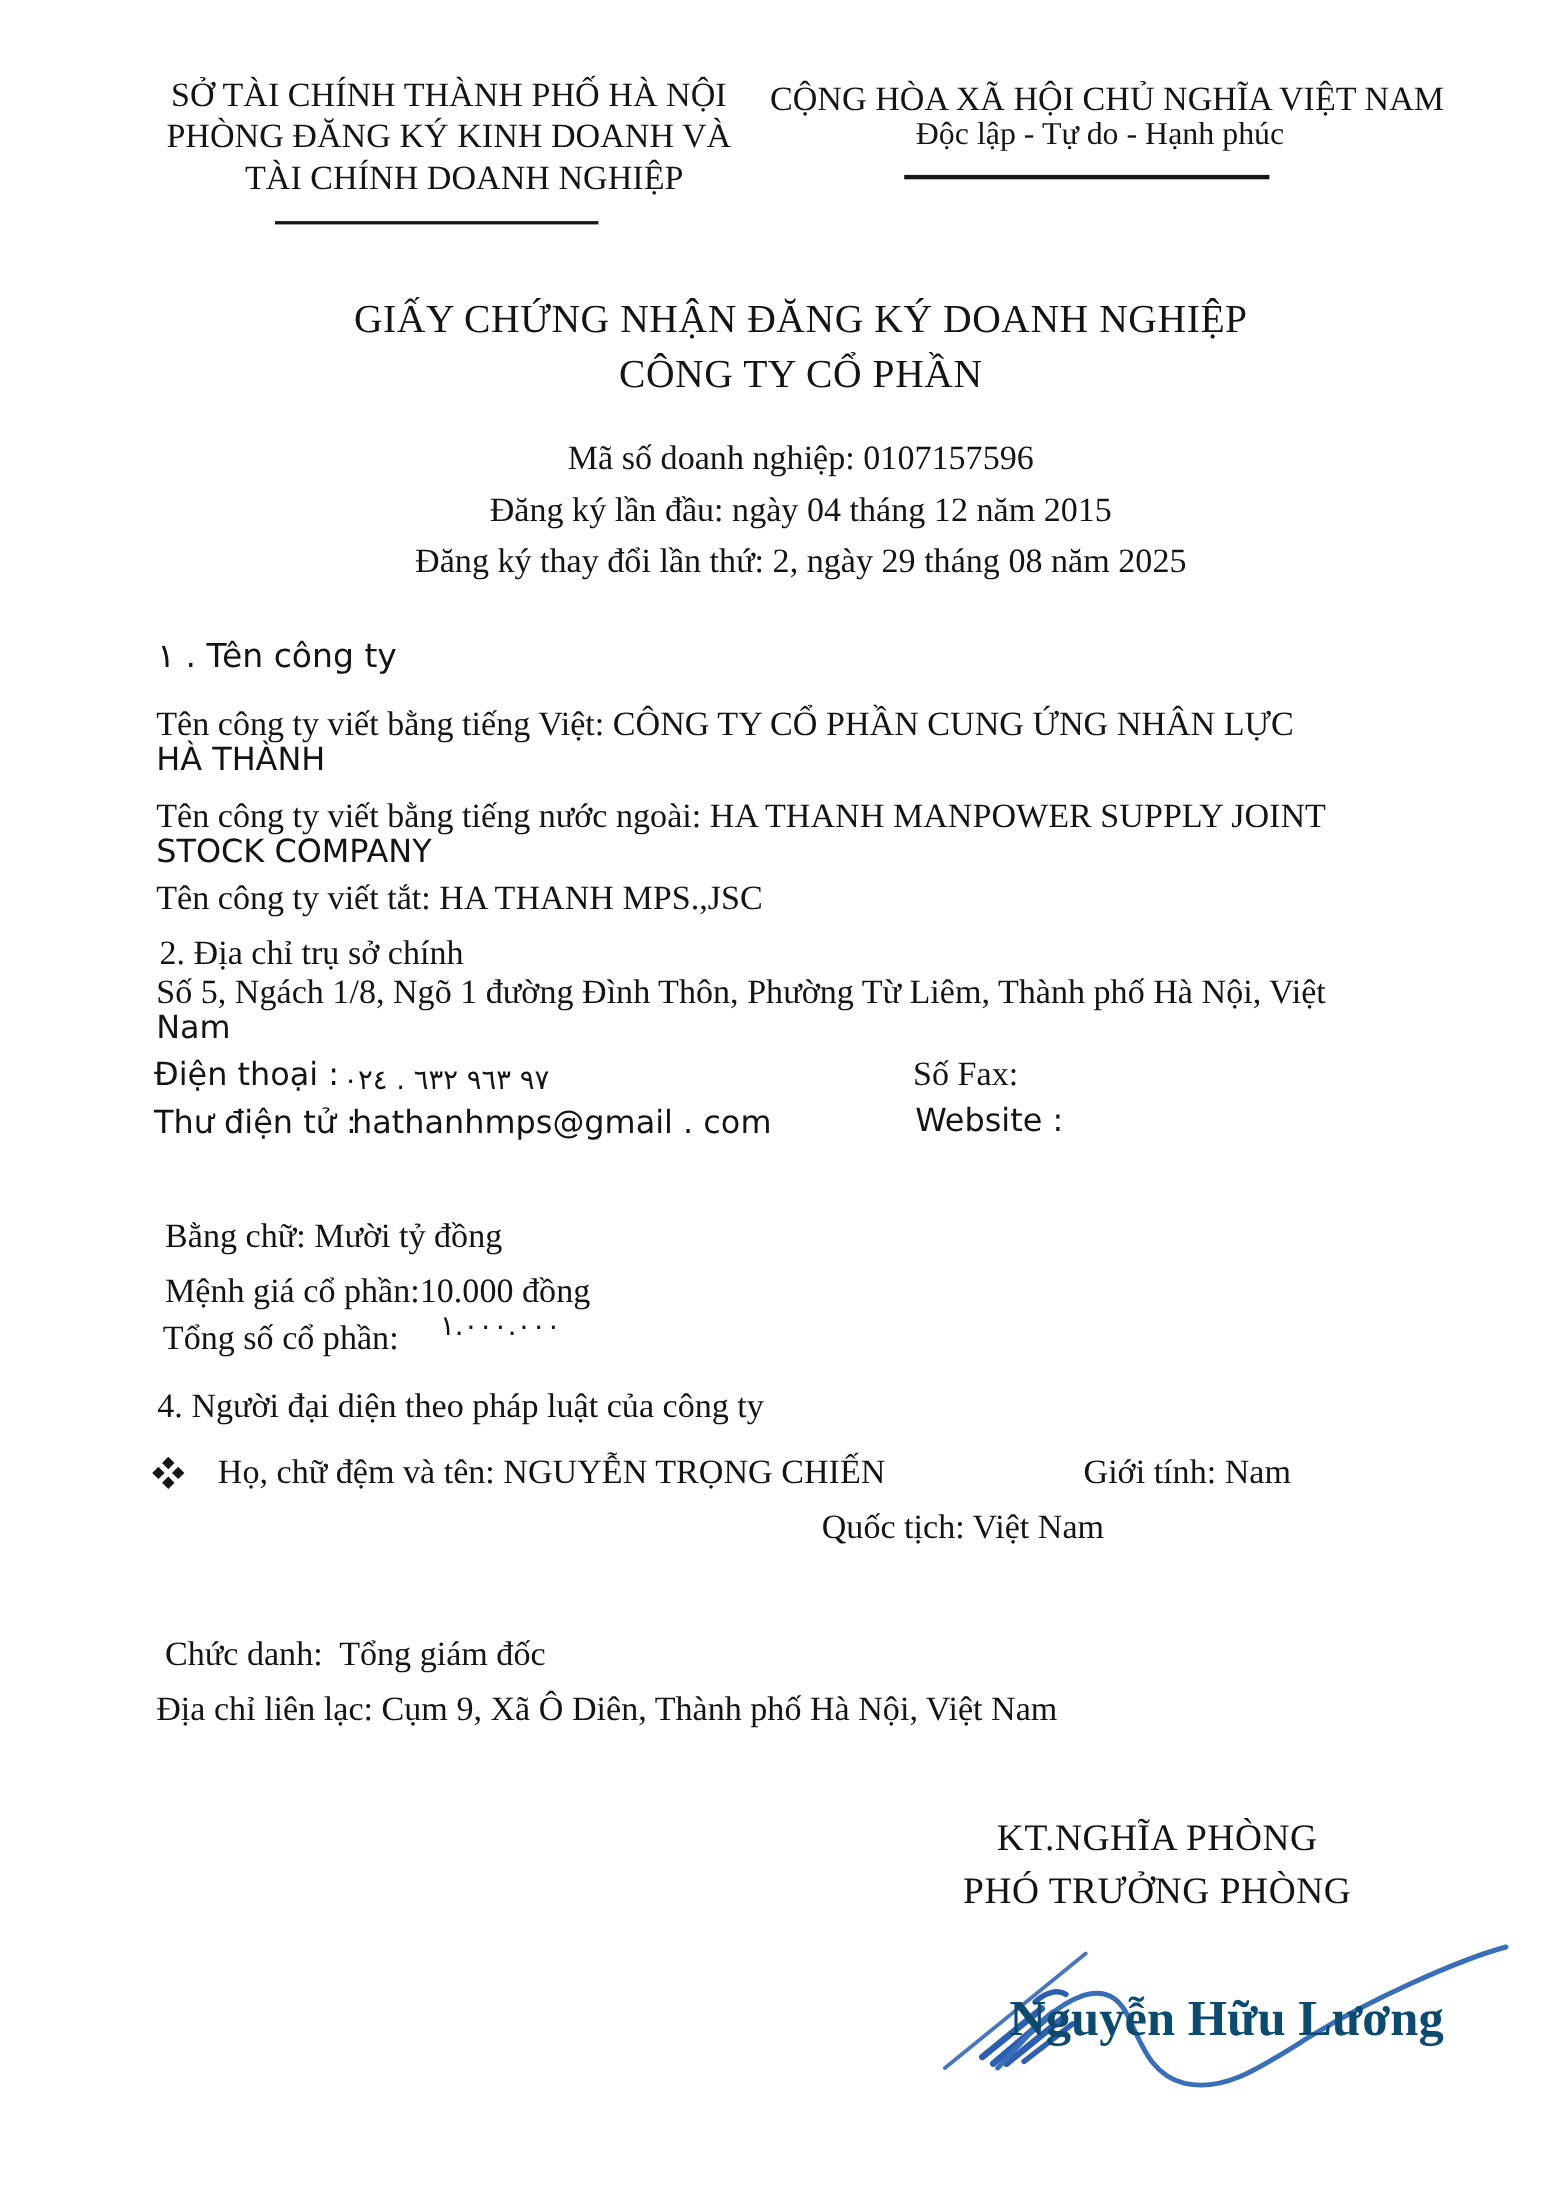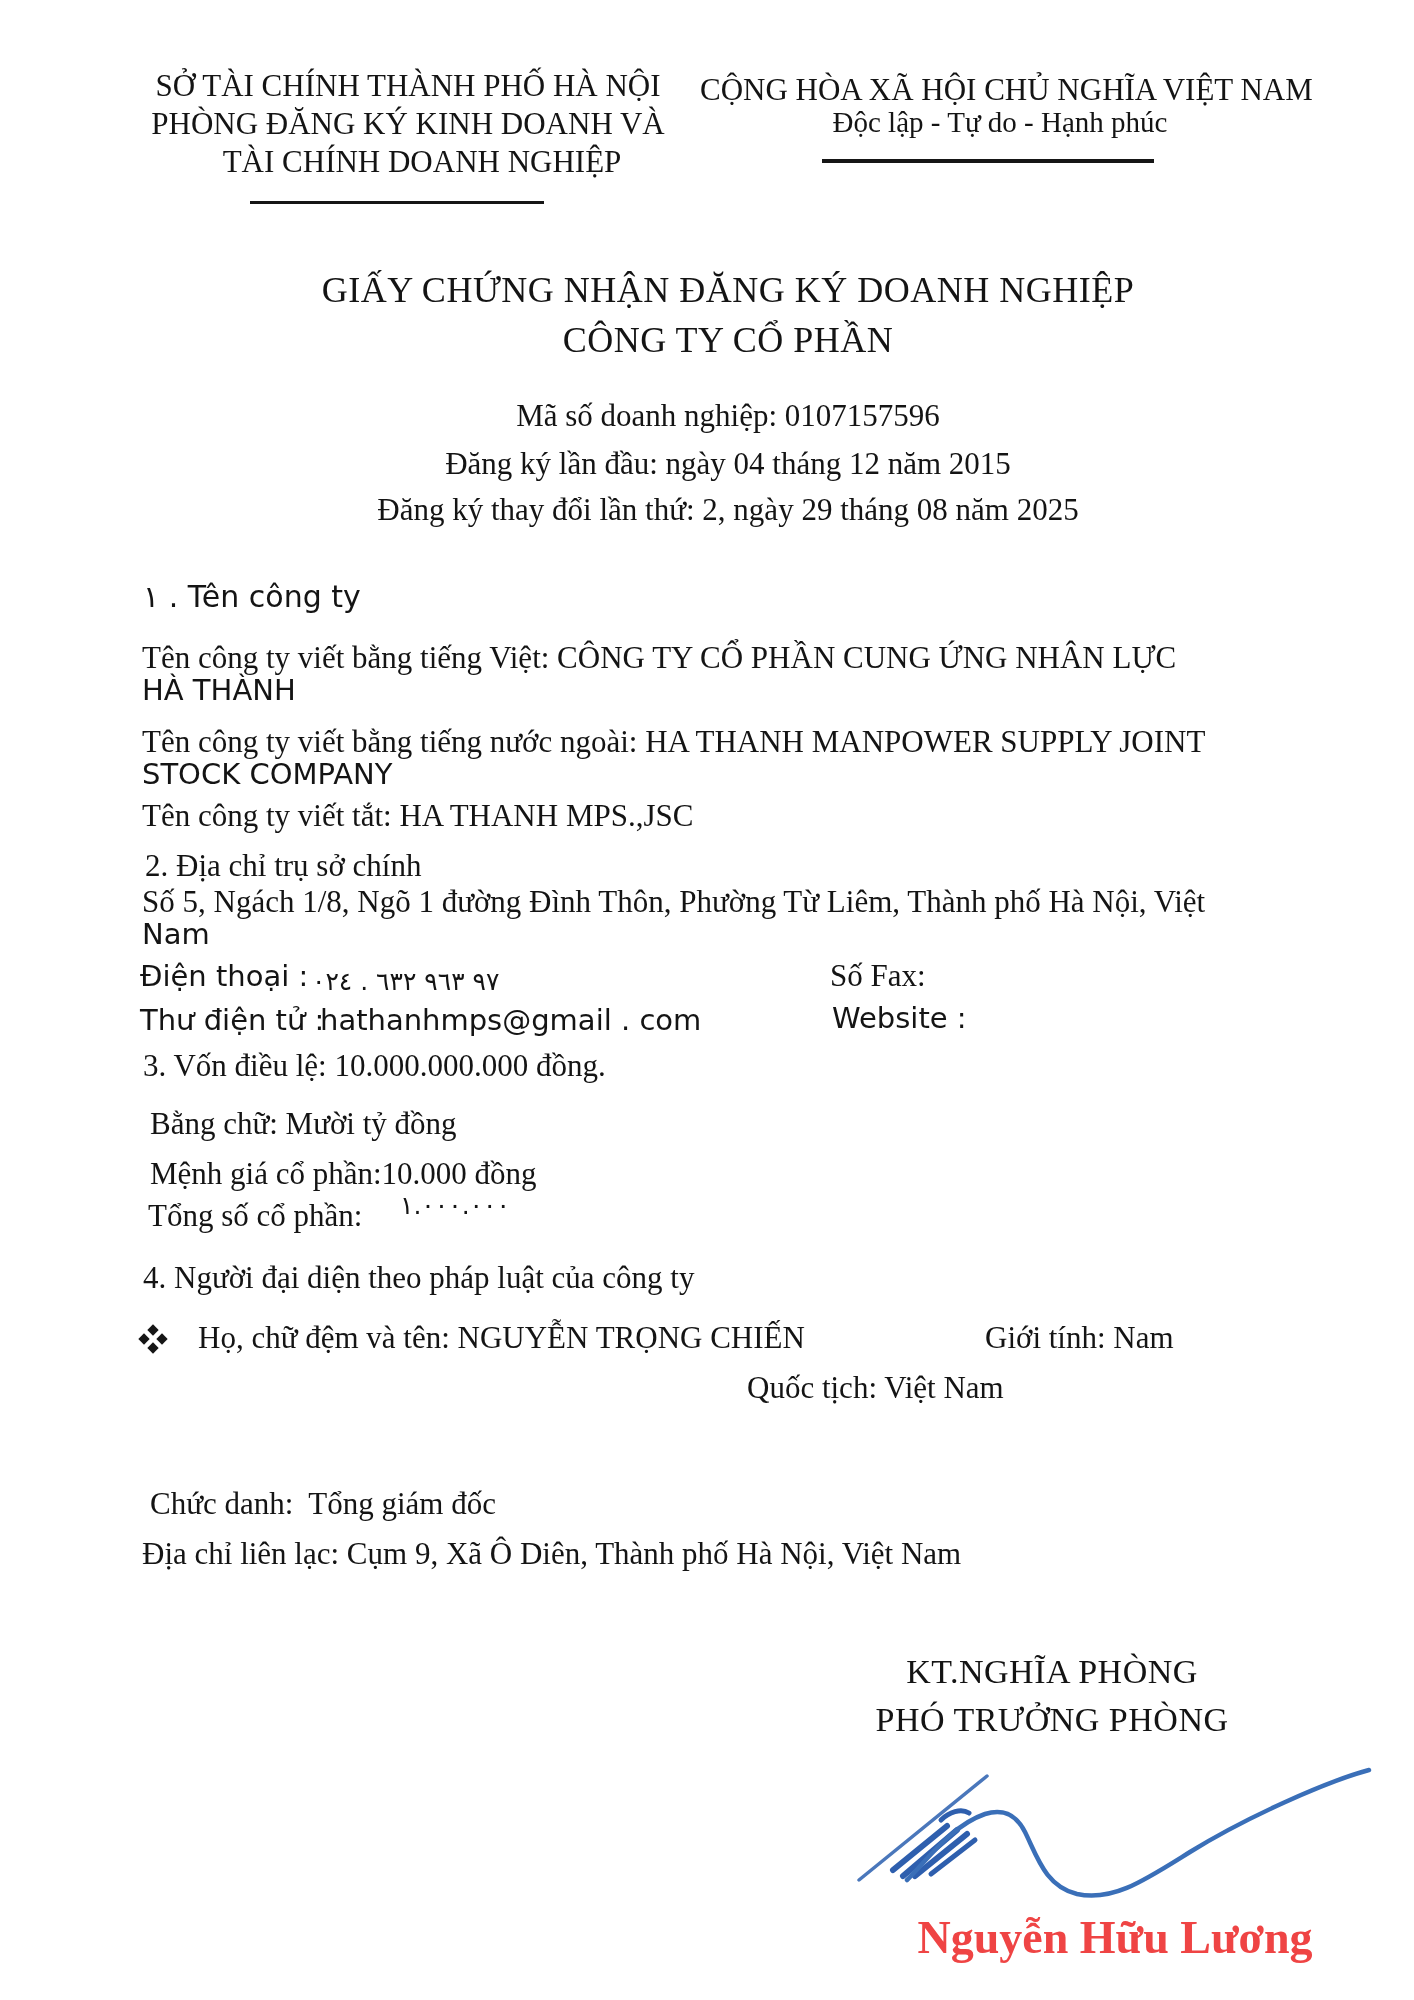--- a/index.html
+++ b/index.html
@@ -63,21 +63,20 @@
   <div class="line sans" style="left:140px;top:960px;">Điện thoại :</div>
   <div class="line arabic-digits ltr-override" style="left:312px;top:968px;">٠٢٤ . ٦٣٢ ٩٦٣ ٩٧</div>
   <div class="line serif" style="left:830px;top:958px;">Số Fax:</div>
   <div class="line serif" style="left:955px;top:958px;"></div>
 
   <div class="line sans" style="left:140px;top:1004px;">Thư điện tử :</div>
   <div class="line sans" style="left:320px;top:1004px;">hathanhmps@gmail . com</div>
   <div class="line sans" style="left:832px;top:1002px;">Website :</div>
   <div class="line sans" style="left:985px;top:1002px;"></div>
 
-  <div class="line serif" style="left:143px;top:1048px;">3. Vốn điều lệ: 10.000.000.000 đồng.</div>
   <div class="line serif" style="left:150px;top:1106px;">Bằng chữ: Mười tỷ đồng</div>
   <div class="line serif" style="left:150px;top:1156px;text-align:right;">Mệnh giá cổ phần:10.000 đồng</div>
   <div class="line serif" style="left:148px;top:1198px;">Tổng số cổ phần:</div>
   <div class="line arabic-digits ltr-override" style="left:400px;top:1192px;">١.٠٠٠.٠٠٠</div>
 
   <div class="line serif" style="left:143px;top:1260px;">4. Người đại diện theo pháp luật của công ty</div>
 
   <div class="bullet" style="left:140px;top:1326px;">
     <i></i>
       <i></i>
@@ -101,15 +100,15 @@
 
     <path d="M 48 112 L 102 68" stroke="#2e5fae" stroke-width="6" fill="none" stroke-linecap="round"></path>
     <path d="M 58 118 L 112 72" stroke="#2e5fae" stroke-width="6" fill="none" stroke-linecap="round"></path>
     <path d="M 70 118 L 122 76" stroke="#2e5fae" stroke-width="6" fill="none" stroke-linecap="round"></path>
     <path d="M 86 116 L 130 82" stroke="#2e5fae" stroke-width="5" fill="none" stroke-linecap="round"></path>
     <path d="M 96 62 C 104 54 116 50 124 55" stroke="#2e5fae" stroke-width="5" fill="none" stroke-linecap="round"></path>
 
     <path d="M 62 122 C 80 105 105 68 140 56 C 160 50 172 58 180 74 C 192 98 200 128 232 136 C 268 144 300 122 345 94 C 400 60 480 24 524 12" stroke="#3a6fb8" stroke-width="4.5" fill="none" stroke-linecap="round"></path>
   </svg>
 
-  <div class="line sig-name center" style="left:845px;top:1912px;width:540px;color:#ef4444;">Nguyễn Hữu Lương</div>
+  <div class="line sig-name center" style="left:845px;top:1809px;width:540px;color:#0c4a6e;">Nguyễn Hữu Lương</div>
 
 </div>
 
 </body></html>

